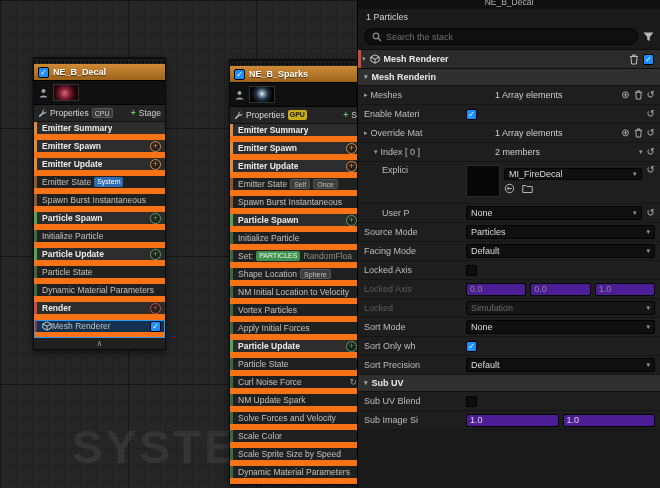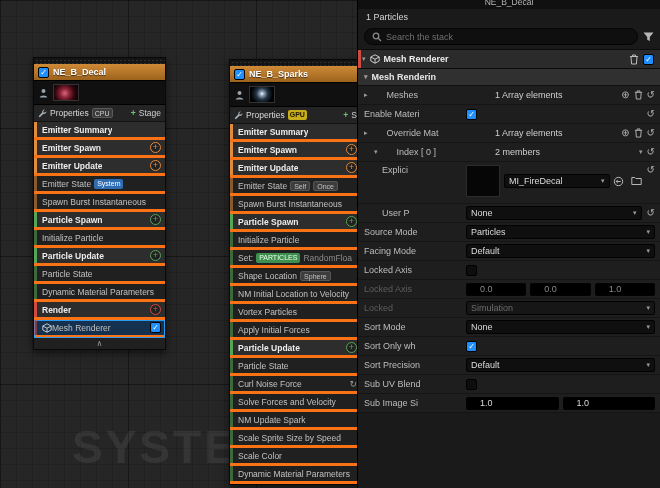--- a/index.html
+++ b/index.html
@@ -33,21 +33,21 @@
   .thumb-decal{background:radial-gradient(circle at 45% 55%,#d9677d 0%,#8a2335 30%,#30060e 62%,#000 100%);}
   .thumb-sparks{background:radial-gradient(circle at 50% 45%,#fff 0%,#9aacc0 12%,#223344 40%,#000 75%);}
   .proprow{height:17px;display:flex;align-items:center;gap:3px;padding:0 4px;background:#242424;
     border-bottom:1px solid #121212;font-size:8.5px;color:#ddd;white-space:nowrap;overflow:hidden;}
   .pbadge{font-size:7px;padding:0 2px;border-radius:2px;height:10px;line-height:10px;flex:none;}
   .pbadge.cpu{background:#3c3c3c;border:1px solid #5a5a5a;color:#cfcfcf;}
   .pbadge.gpu{background:#c7ad1a;color:#1c1600;font-weight:bold;}
   .plusg{color:#6fc46f;font-weight:bold;margin-left:auto;flex:none;}
   .stage{color:#cfcfcf;white-space:nowrap;overflow:hidden;flex:none;max-width:28px;}
   .row{height:18px;display:flex;align-items:center;padding:0 4px 0 8px;background:#202020;
-    border-bottom:3px solid #f97316;position:relative;font-size:8.5px;color:#c2c2c2;
+    border-bottom:6px solid #f97316;position:relative;font-size:8.5px;color:#c2c2c2;
     white-space:nowrap;overflow:hidden;}
   .row::before{content:"";position:absolute;left:0;top:0;bottom:0;width:3px;background:var(--acc,#555);}
   .row.section{background:#2d2d2d;color:#ececec;font-weight:bold;}
   .row.item::before{opacity:.55;}
   .row.selected{background:#14324f;outline:1px solid #2d9bf0;outline-offset:-1px;}
   .rlabel{overflow:hidden;text-overflow:ellipsis;}
   .sfx{color:#8b8b8b;margin-left:3px;overflow:hidden;text-overflow:ellipsis;}
   .bdg{font-size:7px;padding:0 3px;border-radius:2px;height:10px;line-height:10px;margin-left:3px;flex:none;}
   .bdg.blue{background:#2e6db4;color:#fff;}
   .bdg.gray{background:#3d3d3d;border:1px solid #565656;color:#c2c2c2;}
@@ -76,39 +76,39 @@
   .renderer-row{height:20px;background:#2b2b2b;display:flex;align-items:center;gap:4px;
     padding:0 6px 0 4px;border-top:1px solid #0c0c0c;border-bottom:1px solid #0c0c0c;position:relative;flex:none;}
   .renderer-row::before{content:"";position:absolute;left:0;top:0;bottom:0;width:3px;background:#cf4b42;}
   .renderer-row .lbl{font-weight:bold;color:#ececec;}
   .spacer{flex:1;}
   .pcat{height:17px;background:#303030;display:flex;align-items:center;gap:4px;padding:0 6px;
     font-weight:bold;color:#e8e8e8;border-bottom:1px solid #101010;flex:none;}
   .prow{height:19px;display:flex;align-items:center;padding:0 5px 0 6px;border-bottom:1px solid #151515;
     background:#1e1e1e;flex:none;}
   .prow.tall{height:42px;align-items:flex-start;padding-top:3px;}
-  .plabel{width:102px;flex:none;display:flex;align-items:center;gap:19px;overflow:hidden;
+  .plabel{width:102px;flex:none;display:flex;align-items:center;gap:3px;overflow:hidden;
     white-space:nowrap;color:#bdbdbd;}
   .ind1{padding-left:10px;}
   .ind2{padding-left:18px;}
   .pvalue{flex:1;display:flex;align-items:center;gap:4px;min-width:0;}
   .picons{flex:none;display:flex;align-items:center;gap:4px;padding-left:5px;color:#b5b5b5;}
   .tri{color:#9c9c9c;font-size:7px;flex:none;}
   .vtext{color:#cfcfcf;white-space:nowrap;overflow:hidden;margin-left:29px;}
   .dropdown{flex:1;height:14px;background:#0f0f0f;border:1px solid #020202;border-radius:2px;
     display:flex;align-items:center;padding:0 4px;color:#dcdcdc;min-width:0;white-space:nowrap;}
   .dropdown .dd{margin-left:auto;color:#9a9a9a;font-size:7px;}
-  .num{flex:1;height:13px;background:#000000;border:1px solid #020202;border-radius:2px;
-    padding:0 13px;display:flex;align-items:center;color:#dcdcdc;min-width:0;}
+  .num{flex:1;height:13px;background:#4c1d95;border:1px solid #020202;border-radius:2px;
+    padding:0 3px;display:flex;align-items:center;color:#dcdcdc;min-width:0;}
   .icbtn{color:#adadad;font-size:10px;line-height:1;flex:none;}
   .dim .plabel{color:#5d5d5d;}
   .dim .dropdown{color:#6d6d6d;background:#161616;}
   .dim .num{color:#8a8a8a;}
   .asset-thumb{width:34px;height:32px;background:#060606;border:1px solid #2c2c2c;flex:none;}
-  .asset-right{flex:1;display:flex;gap:3px;min-width:0;}
+  .asset-right{flex:1;display:flex;flex-direction:column;gap:3px;min-width:0;}
   .asset-icons{display:flex;gap:7px;align-items:center;}
 </style>
 </head>
 <body>
 
 <div class="screen">
 
   <div class="graph">
     <div class="watermark">SYSTEM</div>
     <div id="node-area">
@@ -263,30 +263,30 @@
             <span class="plusc">+</span>
           </div>
           <div class="row item" style="--acc: #56a556;">
             <span class="rlabel">Particle State</span>
           </div>
           <div class="row item" style="--acc: #56a556;">
             <span class="rlabel">Curl Noise Force</span>
             <span class="ricon">↻</span>
           </div>
           <div class="row item" style="--acc: #56a556;">
+            <span class="rlabel">NM Update Spark</span>
+          </div>
+          <div class="row item" style="--acc: #56a556;">
             <span class="rlabel">Solve Forces and Velocity</span>
           </div>
           <div class="row item" style="--acc: #56a556;">
-            <span class="rlabel">NM Update Spark</span>
+            <span class="rlabel">Scale Color</span>
           </div>
           <div class="row item" style="--acc: #56a556;">
             <span class="rlabel">Scale Sprite Size by Speed</span>
-          </div>
-          <div class="row item" style="--acc: #56a556;">
-            <span class="rlabel">Scale Color</span>
           </div>
           <div class="row item" style="--acc: #56a556;">
             <span class="rlabel">Dynamic Material Parameters</span>
           </div>
         </div>
       </div>
   </div>
 
   <div class="panel">
     <div class="panel-tab"><span>NE_B_Decal</span></div>
@@ -524,20 +524,24 @@
           <span>Sort Precision</span>
         </div>
       <div class="pvalue">
           <div class="dropdown">
             <span>Default</span>
             <span class="dd">▾</span>
           </div>
         </div>
     </div>
 
+    <div class="pcat">
+      <span class="tri">▾</span>
+      <span>Sub UV</span>
+    </div>
 
     <div class="prow">
       <div class="plabel">
           <span>Sub UV Blend</span>
         </div>
       <div class="pvalue">
           <span class="chk"></span>
         </div>
     </div>
 

